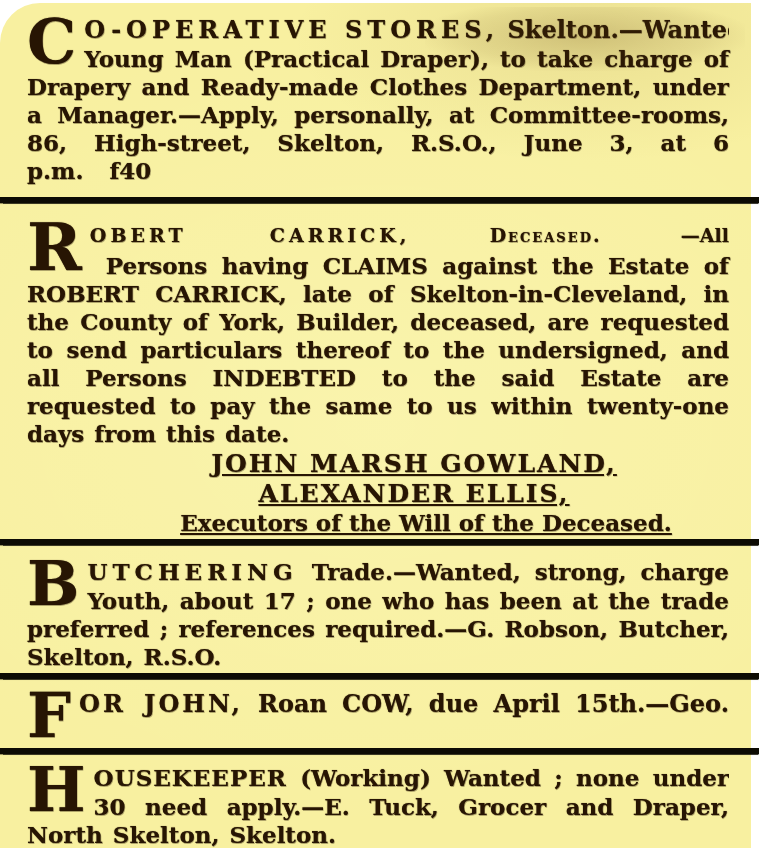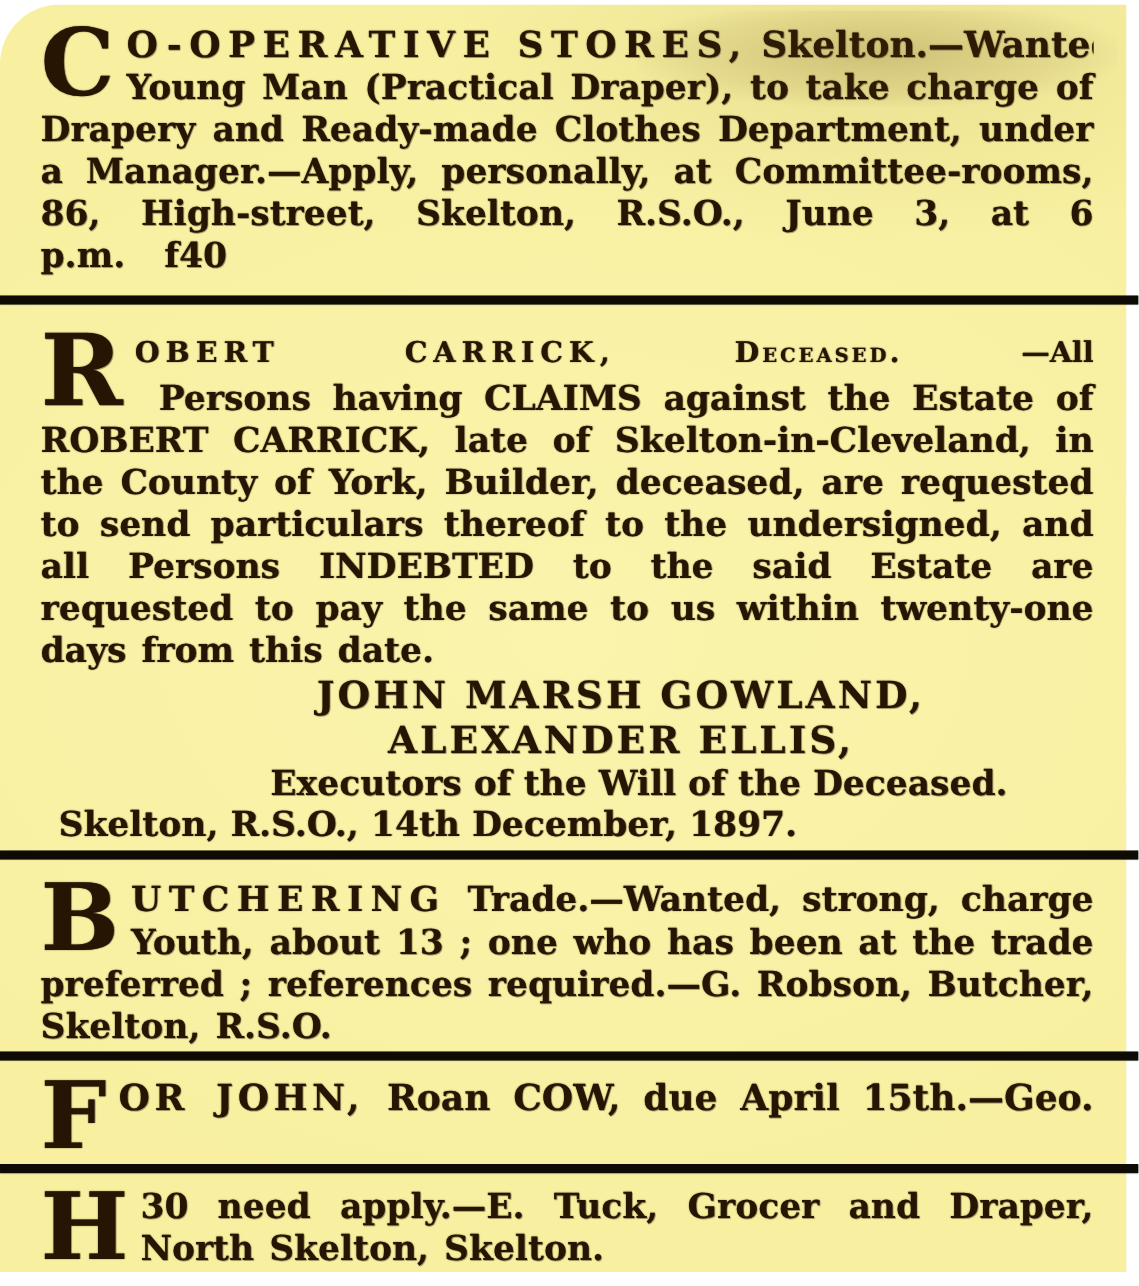--- a/index.html
+++ b/index.html
@@ -61,21 +61,21 @@
     background: radial-gradient(ellipse at 50% 45%, rgba(95,65,15,0.20), rgba(95,65,15,0.08) 55%, transparent 75%);
     pointer-events: none;
   }
   
   .ad-carrick { padding-top: 15px; }
   .ad-carrick .headline { font-size: 19px; line-height: 34px; }
   .ad-carrick .headline .lead { letter-spacing: 4px; }
   .ad-carrick .drop-cap { font-size: 66px; line-height: 54px; }
   .smallcaps { font-variant: small-caps; letter-spacing: 2px; }
   .ad-carrick .body-par { text-indent: 16px; }
-  .sig-block { margin-top: 1px; }
+  .sig-block { margin-top: 1px; text-decoration: underline; }
   .sig-name {
     text-align: center;
     transform: translateX(36px);
     font-size: 25px;
     line-height: 30px;
     letter-spacing: 2px;
   }
   .sig-role {
     text-align: center;
     transform: translateX(48px);
@@ -132,45 +132,48 @@
         <span class="lead">OBERT CARRICK,</span>
         <span class="smallcaps">Deceased.</span>
         <span>—All</span>
       </div>
       <p class="body-par">Persons having CLAIMS against the Estate of ROBERT CARRICK, late of Skelton-in-Cleveland, in the County of York, Builder, deceased, are requested to send particulars thereof to the undersigned, and all Persons INDEBTED to the said Estate are requested to pay the same to us within twenty-one days from this date.</p>
       <div class="sig-block">
         <div class="sig-name">JOHN MARSH GOWLAND,</div>
         <div class="sig-name">ALEXANDER ELLIS,</div>
         <div class="sig-role">Executors of the Will of the Deceased.</div>
       </div>
-      <div class="dateline">Skelton, R.S.O., 14th December, 1897.</div>
     </section>
 
     <div class="rule rule-2"></div>
 
     <section class="ad ad-butcher">
       <span class="drop-cap">B</span>
       <div class="headline">
         <span class="lead">UTCHERING</span>
         <span>Trade.—Wanted, strong, charge</span>
       </div>
-      <p class="body-par">Youth, about 13 ; one who has been at the trade preferred ; references required.—G. Robson, Butcher, Skelton, R.S.O.</p>
+      <p class="body-par">Youth, about 17 ; one who has been at the trade preferred ; references required.—G. Robson, Butcher, Skelton, R.S.O.</p>
     </section>
 
     <div class="rule rule-3"></div>
 
     <section class="ad ad-cow">
       <span class="drop-cap">F</span>
       <div class="headline">
         <span class="lead">OR JOHN,</span>
         <span>Roan COW, due April 15th.—Geo.</span>
       </div>
     </section>
 
     <div class="rule rule-4"></div>
 
     <section class="ad ad-house">
       <span class="drop-cap">H</span>
+      <div class="headline">
+        <span class="lead">OUSEKEEPER</span>
+        <span>(Working) Wanted ; none under</span>
+      </div>
       <p class="body-par">30 need apply.—E. Tuck, Grocer and Draper, North Skelton, Skelton.</p>
     </section>
 
   </div>
 </div>
 
 </body></html>

